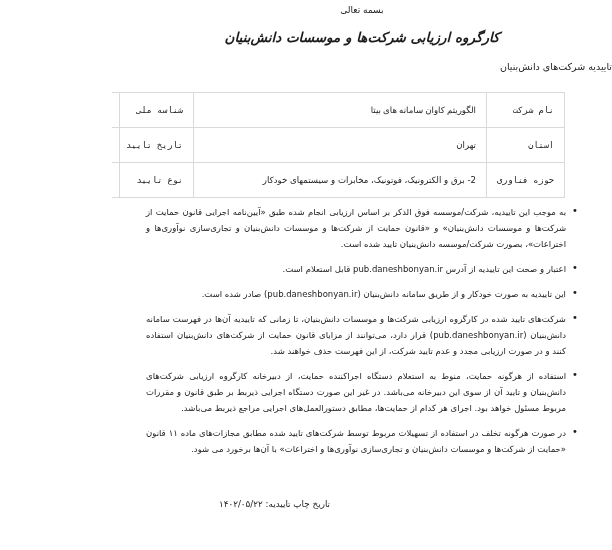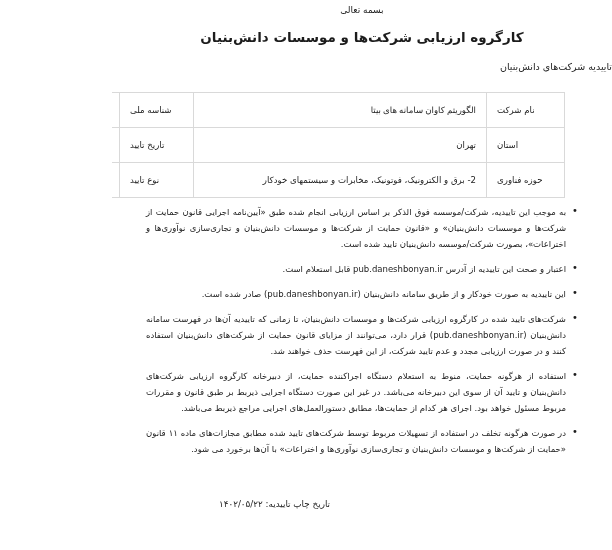--- a/index.html
+++ b/index.html
@@ -17,20 +17,21 @@
   .bismillah {
     padding-top: 5px;
     text-align: center;
     font-size: 9px;
   }
   .doc-title {
     margin-top: 14px;
     text-align: center;
     font-size: 13.5px;
     font-weight: bold;
+    font-style: italic;
   }
   .doc-subtitle {
     margin-top: 16px;
     text-align: right;
     font-size: 9.5px;
   }
   
   table.info {
     position: absolute;
     top: 92px;
@@ -41,21 +42,21 @@
     direction: rtl;
     font-size: 8.6px;
   }
   table.info td {
     border: 1px solid #d9d9d9;
     height: 30px;
     padding: 2px 10px;
     white-space: nowrap;
     overflow: hidden;
   }
-  td.lbl   { text-align: left; padding: 2px 4px; }
+  td.lbl   { text-align: right; padding: 2px 4px; font-family: Liberation Mono, monospace; }
   td.val   { text-align: right; padding-right: 16px; }
   td.val-num { text-align: right; padding-right: 12px; }
   .w-lbl-r  { width: 57px; }
   .w-val-m  { width: 272px; font-family: Liberation Serif, serif; }
   .w-lbl-m  { width: 53px; }
   .w-val-n  { width: 133px; }
   
   ul.notes {
     position: absolute;
     top: 196px;

